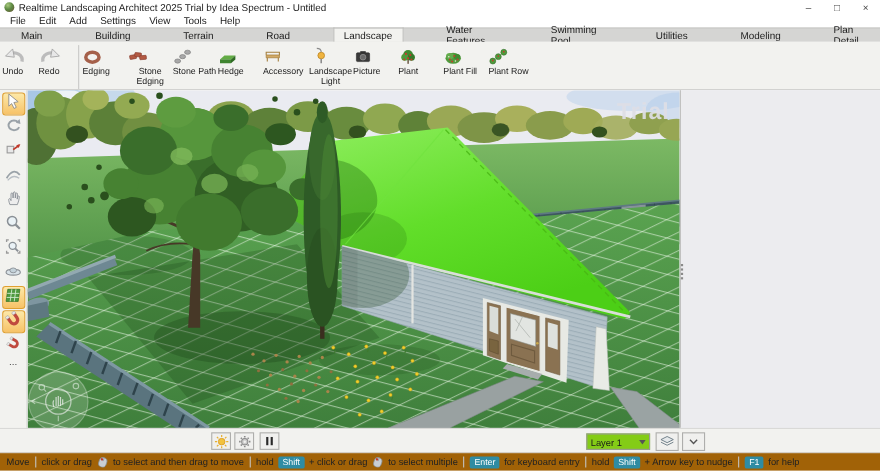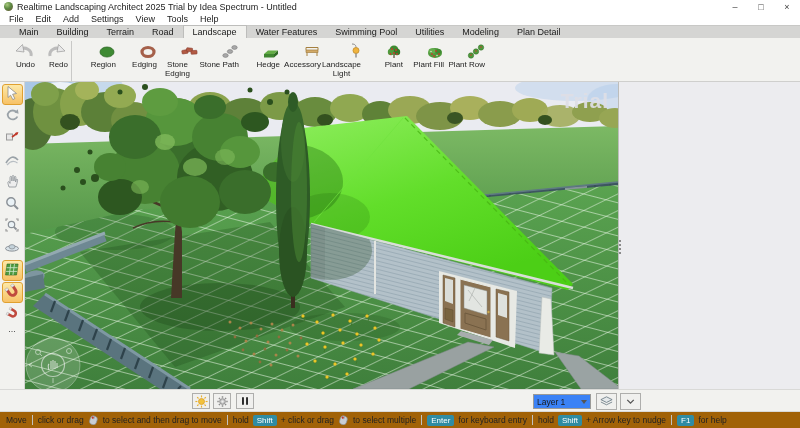--- a/index.html
+++ b/index.html
@@ -12,48 +12,48 @@
     background:radial-gradient(circle at 35% 30%, #a8c97e 0%, #5d8a43 45%, #6b4f35 100%); flex:0 0 auto; }
   .title-text { font-size:9px; color:#222; white-space:nowrap; }
   .win-controls { margin-left:auto; display:flex; height:13px; }
   .win-btn { width:26px; height:13px; font-size:9px; color:#444; display:flex; align-items:center; justify-content:center; cursor:default; }
 
   
   .menubar { position:absolute; left:0; top:13px; width:800px; height:12px; background:#ffffff; display:flex; align-items:center; padding-left:3px; }
   .menu-item { font-size:9px; padding:0 6px; color:#222; }
 
   
-  .tabrow { position:absolute; left:0; top:25px; width:800px; height:13px; background:#d5d5d3; display:flex; align-items:flex-end; padding-left:10px; border-top:1px solid #c8c8c6; }
+  .tabrow { position:absolute; left:0; top:25px; width:800px; height:13px; background:#d5d5d3; display:flex; align-items:flex-end; padding-left:10px; border-top:1px solid #c8c8c6;gap:30px; }
   .rtab { font-size:9px; padding:1px 9px 1px 9px; height:13px; display:flex; align-items:center; color:#1a1a1a; }
   .rtab.selected { background:#f2f2ef; border:1px solid #bdbdbb; border-bottom:none; }
 
   
   .ribbon { position:absolute; left:0; top:38px; width:800px; height:44px; background:#f2f2ef; border-bottom:1px solid #cfcfcd; display:flex; align-items:flex-start; padding:2px 0 0 2px; }
-  .tbtn { width:41px; height:41px; display:flex; flex-direction:column; align-items:flex-end; font-size:8px; line-height:1.08; text-align:center; color:#222; }
+  .tbtn { width:41px; height:41px; display:flex; flex-direction:column; align-items:flex-start; font-size:8px; line-height:1.08; text-align:center; color:#222; }
   .tbtn.narrow { width:33px; }
   .tbtn .icon-wrap { height:20px; display:flex; align-items:center; justify-content:center; margin-top:1px; }
   .tsep { width:1px; height:40px; background:#c9c9c7; margin:0 3px; align-self:center; }
 
   
   .main { position:absolute; left:0; top:82px; width:800px; height:307px; }
   .side-toolbar { position:absolute; left:0; top:0; width:25px; height:307px; background:#f2f2ef; border-right:1px solid #d6d6d4; display:flex; flex-direction:column; align-items:center; padding-top:2px; }
   .stool { width:21px; height:21px; border-radius:3px; display:flex; align-items:center; justify-content:center; margin-bottom:1px; }
   .stool.active { background:linear-gradient(180deg,#fde9a8,#f7c267); border:1px solid #e0a030; }
   .stool-more { font-size:9px; color:#444; height:10px; line-height:6px; }
   .viewport { position:absolute; left:25px; top:0; width:593px; height:307px; overflow:hidden; }
   .right-panel { position:absolute; left:618px; top:0; width:182px; height:307px; background:#ececef; border-left:1px solid #bdbdbb; }
   .splitter-dots { position:absolute; left:0px; top:158px; width:2px; height:2px; background:#8a8a8a; box-shadow:0 4px 0 #8a8a8a, 0 8px 0 #8a8a8a, 0 12px 0 #8a8a8a; }
 
   
   .viewbar { position:absolute; left:0; top:389px; width:800px; height:22px; background:#f2f2ef; border-top:1px solid #d9d9d7; }
   .viewtabs { position:absolute; left:26px; top:3px; display:flex;margin-top:44px; }
   .vtab { height:16px; font-size:9px; padding:0 10px; display:flex; align-items:center; background:#e4e4e2; border:1px solid #aeaeac; margin-right:-1px; color:#222; }
   .vtab.selected { background:#ffffff; border-color:#8f8f8d; position:relative; z-index:2; }
   .vbtn { position:absolute; top:3px; width:18px; height:16px; background:#f0f0ee; border:1px solid #aeaeac; display:flex; align-items:center; justify-content:center; }
-  .layer-select { position:absolute; left:533px; top:4px; width:58px; height:15px; background:#3b82f6; border:1px solid #9a9a98; font-size:8.5px; display:flex; align-items:center; padding:0 3px; }
+  .layer-select { position:absolute; left:533px; top:4px; width:58px; height:15px; background:#84cc16; border:1px solid #9a9a98; font-size:8.5px; display:flex; align-items:center; padding:0 3px; }
   .layer-select .sel-arrow { margin-left:auto; width:0; height:0; border-left:3px solid transparent; border-right:3px solid transparent; border-top:4px solid #555; }
   .icon-btn { position:absolute; top:3px; width:21px; height:17px; background:#f0f0ee; border:1px solid #aeaeac; display:flex; align-items:center; justify-content:center; }
 
   
   .statusbar { position:absolute; left:0; top:411px; width:800px; height:17px; background:#a16207; border-top:1px solid #d9d9d7; display:flex; align-items:center; padding-left:4px; font-size:8.5px; color:#222; white-space:nowrap; }
   .st-text { margin:0 2px; }
   .st-sep { width:1px; height:10px; background:#c2c2c0; margin:0 3px; }
   .key-badge { background:#2f8ca3; color:#fff; font-size:8px; padding:1px 4px; border-radius:2px; margin:0 2px; }
   .mouse-wrap { display:inline-flex; margin:0 2px; }
 </style>
@@ -111,28 +111,20 @@
             <path d="M9.5 2.5 L3 9 11 10 Z" fill="#e8e8e8" stroke="#9a9a9a" stroke-width="0.7"></path>
           </g>
         </svg>
       </span>
        <span>Redo</span>
      </div>
     <div class="tsep"></div>
     <div class="tbtn">
        <span class="icon-wrap">
         <svg width="18" height="18" viewBox="0 0 18 18">
-          <ellipse cx="9" cy="10" rx="7" ry="5" fill="#3e8a33" stroke="#2c6824" stroke-width="0.8"></ellipse>
-        </svg>
-      </span>
-       <span>Region</span>
-     </div>
-    <div class="tbtn">
-       <span class="icon-wrap">
-        <svg width="18" height="18" viewBox="0 0 18 18">
           <ellipse cx="9" cy="10" rx="6" ry="4.5" fill="none" stroke="#a5604a" stroke-width="3.2"></ellipse>
         </svg>
       </span>
        <span>Edging</span>
      </div>
     <div class="tbtn">
        <span class="icon-wrap">
         <svg width="18" height="18" viewBox="0 0 18 18">
           <g fill="#b35a43" stroke="#8a4032" stroke-width="0.6">
             <rect x="2" y="8" width="6" height="3.6" rx="0.6" transform="rotate(-10 5 10)"></rect>
@@ -176,20 +168,30 @@
      </div>
     <div class="tbtn">
        <span class="icon-wrap">
         <svg width="18" height="18" viewBox="0 0 18 18">
           <path d="M8 2 C11.5 2 12 4 12 5.5" stroke="#8a8a8a" stroke-width="1" fill="none"></path>
           <circle cx="12" cy="8.5" r="3" fill="#f0b43e" stroke="#c08a28" stroke-width="0.8"></circle>
           <rect x="11.3" y="11.5" width="1.4" height="4" fill="#8a8a8a"></rect>
         </svg>
       </span>
        <span>Landscape Light</span>
+     </div>
+    <div class="tbtn">
+       <span class="icon-wrap">
+        <svg width="18" height="18" viewBox="0 0 18 18">
+          <rect x="6.5" y="4.5" width="5" height="2" fill="#3a3a3a"></rect>
+          <rect x="3" y="6" width="12" height="8" rx="1" fill="#3a3a3a" stroke="#222" stroke-width="0.5"></rect>
+          <circle cx="9" cy="10" r="2.6" fill="#6a6a6a" stroke="#999" stroke-width="0.6"></circle>
+        </svg>
+      </span>
+       <span>Picture</span>
      </div>
     <div class="tbtn">
        <span class="icon-wrap">
         <svg width="18" height="18" viewBox="0 0 18 18">
           <rect x="8.4" y="12" width="1.2" height="4" fill="#5a4630"></rect>
           <circle cx="9" cy="8" r="4.5" fill="#3f8a30"></circle>
           <circle cx="6" cy="10" r="3.2" fill="#4f9a3c"></circle>
           <circle cx="12" cy="10" r="3.2" fill="#357a28"></circle>
           <g fill="#c43b2e">
             <circle cx="7" cy="7" r="1"></circle>

